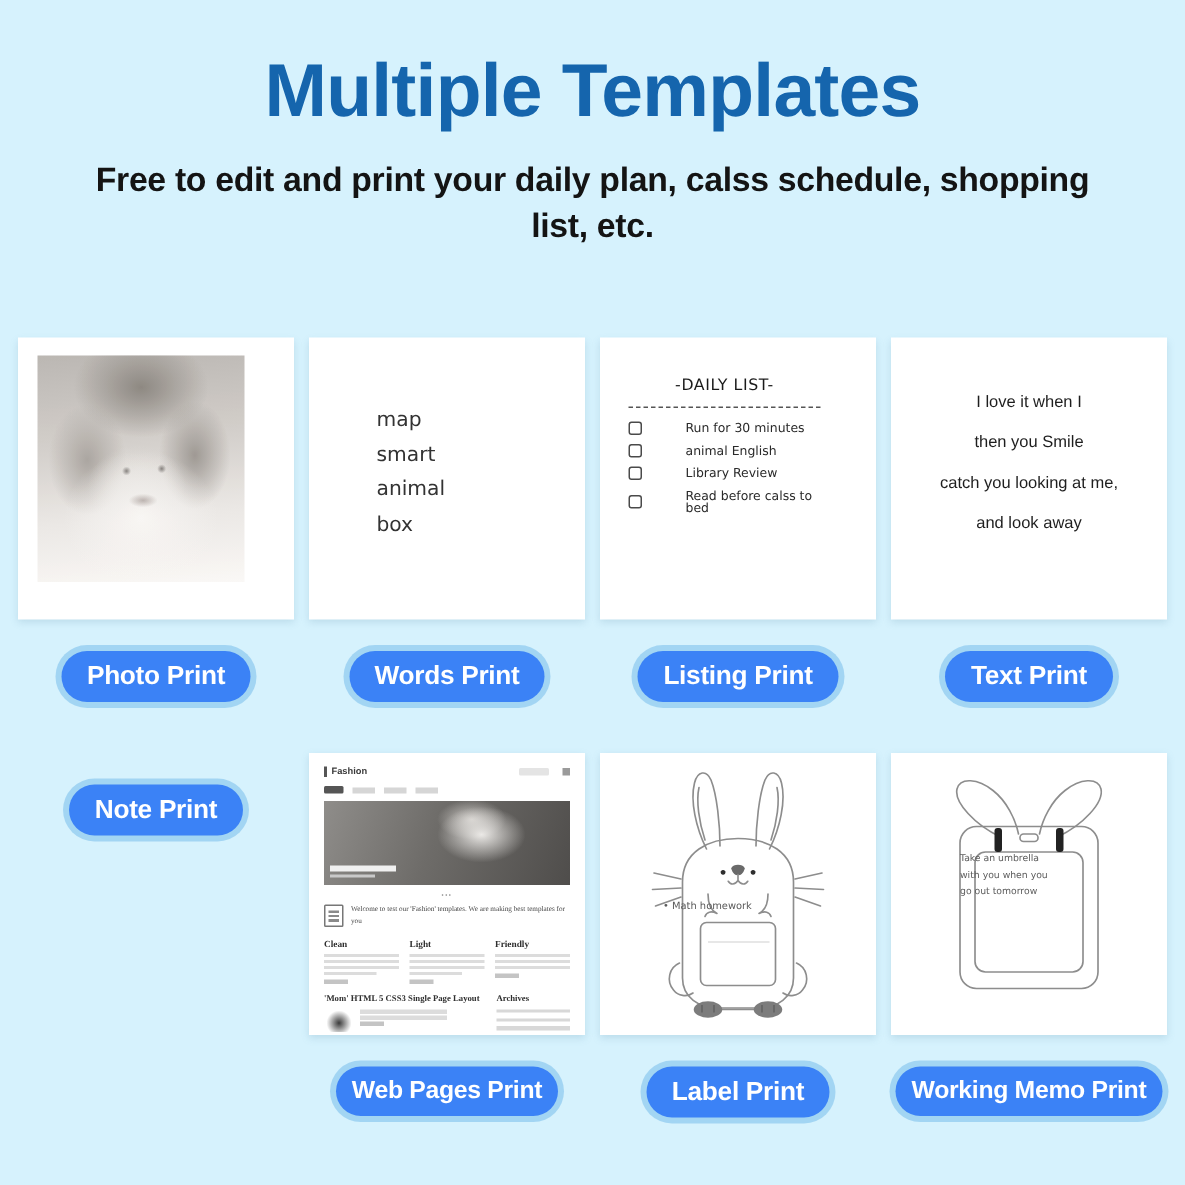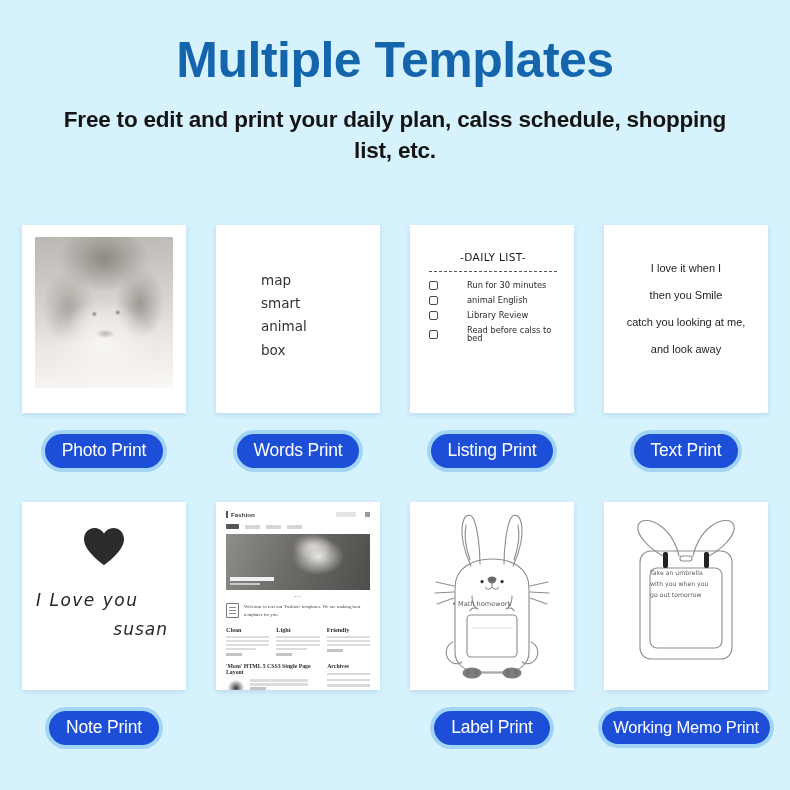--- a/index.html
+++ b/index.html
@@ -47,37 +47,37 @@
     grid-template-rows: repeat(2, 277px);
     column-gap: 30px;
     row-gap: 0px;
   }
   .cell {
     display: flex;
     flex-direction: column;
     align-items: center;
   }
   .card {
-    width: 164px; height: 188px;
+    width: 184px; height: 188px;
     background: #ffffff;
     box-shadow: 0 2px 5px rgba(90,140,170,0.22);
     position: relative;
     overflow: hidden;
     flex: none;
   }
   .pill-wrap {
     margin-top: 21px;
     display: flex; justify-content: center;
     width: 100%;
   }
   .pill {
-    background: #1d4ed8;
+    background: #3b82f6;
     color: #ffffff;
     font-size: 17.5px;
-    font-weight: 400;
+    font-weight: 700;
     border-radius: 17px;
     padding: 7px 17px 8px;
     white-space: nowrap;
     box-shadow: 0 0 0 4px rgba(120,190,235,0.55);
     border: none;
     letter-spacing: -0.2px;
     line-height: 1.1;
     font-family: "Liberation Sans", sans-serif;
   }
   .pill.wide { padding: 7px 11px 8px; font-size: 16.5px; }
@@ -318,29 +318,20 @@
           <div>catch you looking at me,</div>
           <div>and look away</div>
         </div>
       </div>
       <div class="pill-wrap">
         <button class="pill">Text Print</button>
       </div>
     </div>
 
     <div class="cell">
-      <div class="card">
-        <span class="heart">
-          <svg viewBox="0 0 44 40" aria-hidden="true">
-            <path d="M22 39C22 39 2 25.5 2 13.2 2 6.6 6.9 2 12.6 2c4 0 7.4 2.3 9.4 5.6C24 4.3 27.4 2 31.4 2 37.1 2 42 6.6 42 13.2 42 25.5 22 39 22 39z" fill="#2b2b2b"></path>
-          </svg>
-        </span>
-        <div class="note-line1">I  Love  you</div>
-        <div class="note-line2">susan</div>
-      </div>
       <div class="pill-wrap">
         <button class="pill">Note Print</button>
       </div>
     </div>
 
     <div class="cell">
       <div class="card">
         <div class="web">
           <div class="web-topbar">
             <div class="web-logo">Fashion</div>
@@ -412,20 +403,23 @@
             <div class="web-br">
               <h5>Archives</h5>
               <div class="web-br-lines">
                   <span></span>
                   <span></span>
                   <span></span>
                 </div>
             </div>
           </div>
         </div>
+      </div>
+      <div class="pill-wrap">
+        <button class="pill wide">Web Pages Print</button>
       </div>
     </div>
 
     <div class="cell">
       <div class="card">
         <div class="art">
           <svg viewBox="0 0 164 188" aria-hidden="true">
             <g fill="none" stroke="#8d8d8d" stroke-width="1.1" stroke-linecap="round" stroke-linejoin="round">
               <path d="M61 64 C54 50 50 32 53 20 C55 12 61 11 64 18 C68 28 70 48 70 62"></path>
               <path d="M60 58 C56 46 54 32 56 23"></path>

